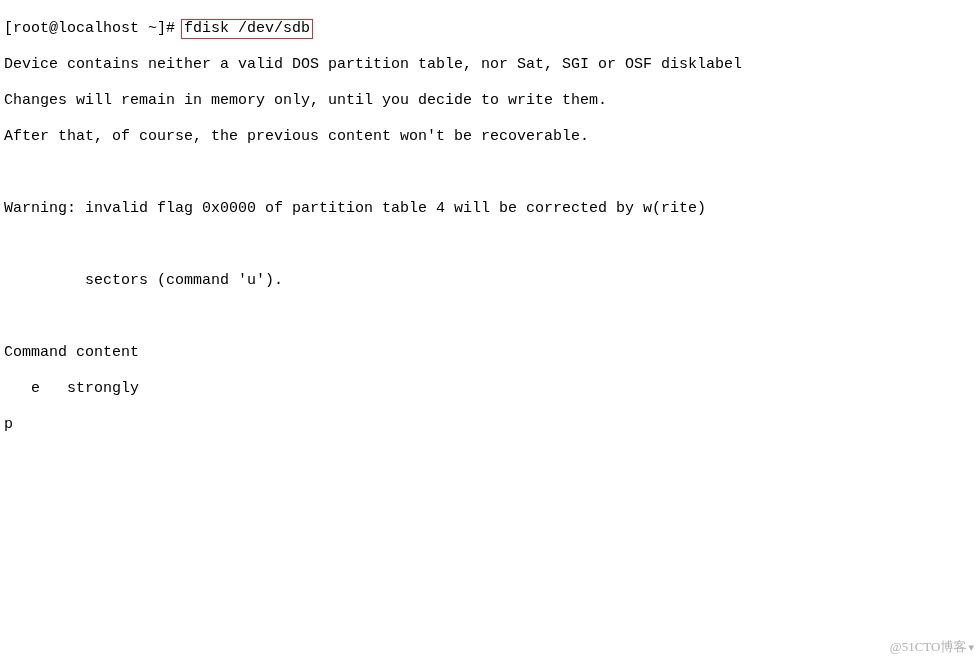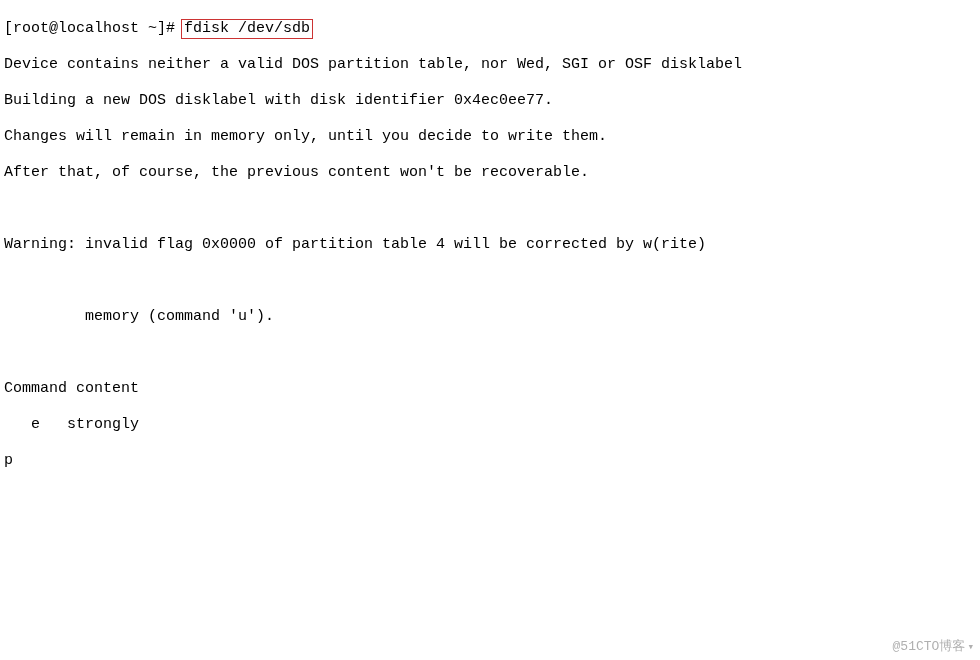--- a/index.html
+++ b/index.html
@@ -27,43 +27,42 @@
     display: inline-block;
     border: 1px solid #cc3333;
     padding: 0 2px;
     margin: -1px -3px;
     box-sizing: border-box;
   }
   .watermark {
     position: absolute;
     right: 6px;
     bottom: 4px;
-    font-family: Liberation Mono, monospace;
+    font-family: Liberation Serif, serif;
     font-size: 13px;
     color: #b0b0b0;
   }
   .drop-icon {
     font-size: 11px;
     color: #b0b0b0;
     margin-left: 2px;
   }
 </style>
 </head>
 <body>
 
 <div class="terminal">
 <span class="row"><span>[root@localhost ~]# </span><span class="hl">fdisk /dev/sdb</span></span>
-<span class="row">Device contains neither a valid DOS partition table, nor Wed, SGI or OSF disklabel</span>
-<span class="row">Building a new DOS disklabel with disk identifier 0x4ec0ee77.</span>
+<span class="row">Device contains neither a valid DOS partition table, nor Sat, SGI or OSF disklabel</span>
 <span class="row">Changes will remain in memory only, until you decide to write them.</span>
 <span class="row">After that, of course, the previous content won't be recoverable.</span>
 <span class="row"> </span>
 <span class="row">Warning: invalid flag 0x0000 of partition table 4 will be corrected by w(rite)</span>
 <span class="row"> </span>
-<span class="row">         memory (command 'u').</span>
+<span class="row">         sectors (command 'u').</span>
 <span class="row"> </span>
 <span class="row">Command content</span>
 <span class="row">   e   strongly</span>
 <span class="row">p</span>
 
 
 
 
 
 

